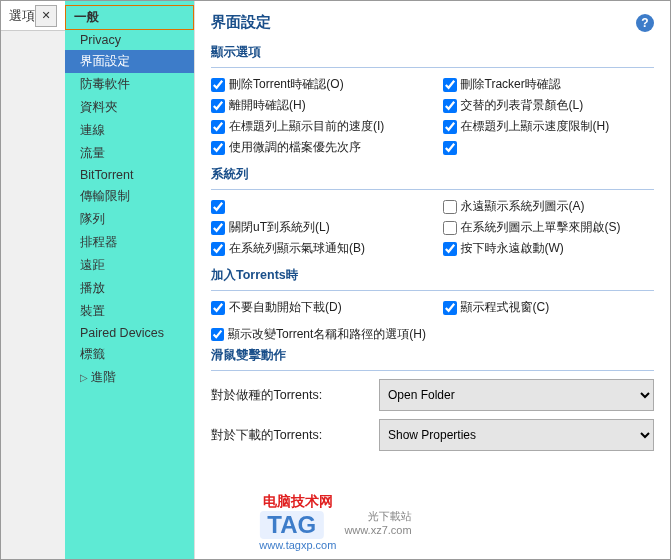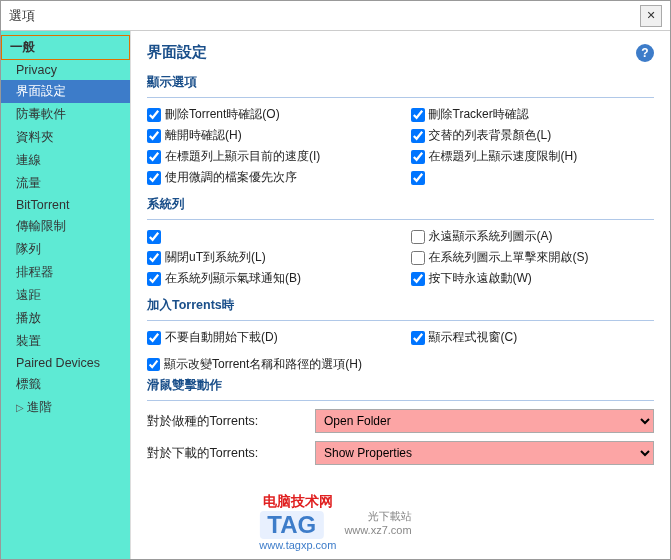--- a/index.html
+++ b/index.html
@@ -13,21 +13,21 @@
       width: 671px;
       height: 560px;
       overflow: hidden;
     }
     .window {
       width: 671px;
       height: 560px;
       background: #f0f0f0;
       border: 1px solid #999;
       display: flex;
-      flex-direction: column;
+      flex-direction: row;
       box-shadow: 2px 2px 8px rgba(0,0,0,0.3);
       position: relative;
     }
     .title-bar {
       background: #fff;
       height: 30px;
       display: flex;
       align-items: center;
       justify-content: space-between;
       padding: 0 8px;
@@ -171,23 +171,23 @@
       margin-bottom: 8px;
       gap: 8px;
     }
     .form-label {
       font-size: 12.5px;
       color: #222;
       min-width: 160px;
     }
     .form-select {
       flex: 1;
-      height: 24px;
+      height: 32px;
       border: 1px solid #aaa;
-      background: #fca5a5;
+      background: #e5e5e5;
       font-size: 12px;
       padding: 0 4px;
       cursor: pointer;
       appearance: auto;
     }
 
     
     .watermark {
       position: absolute;
       bottom: 8px;

